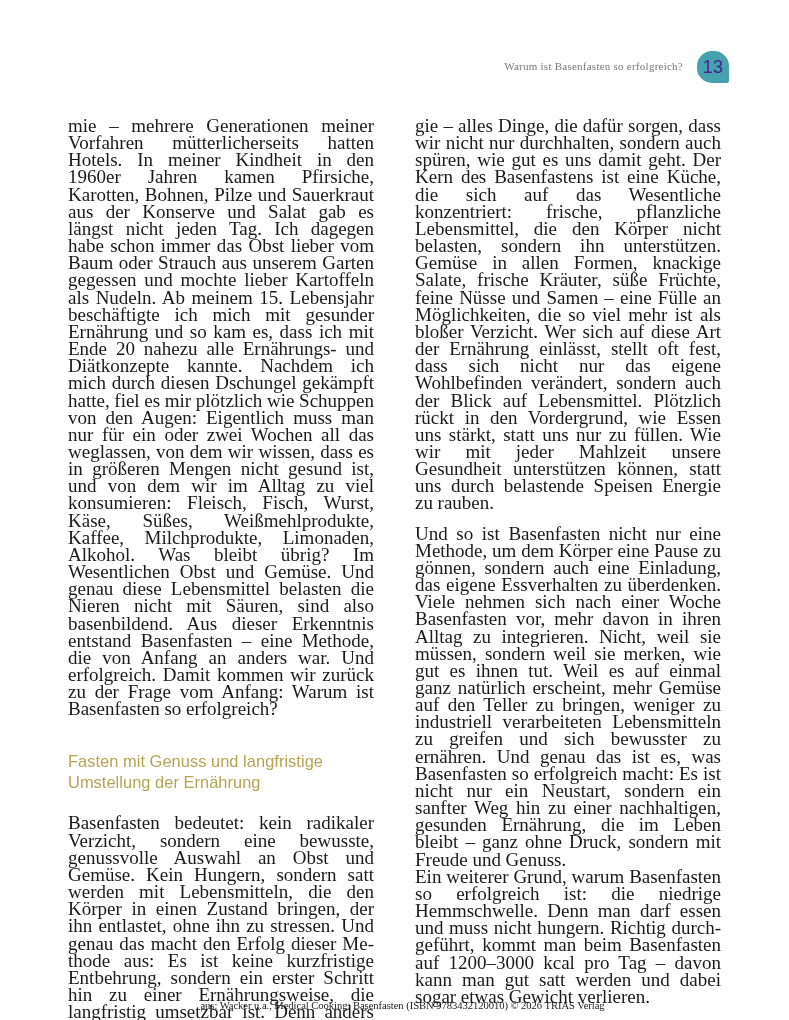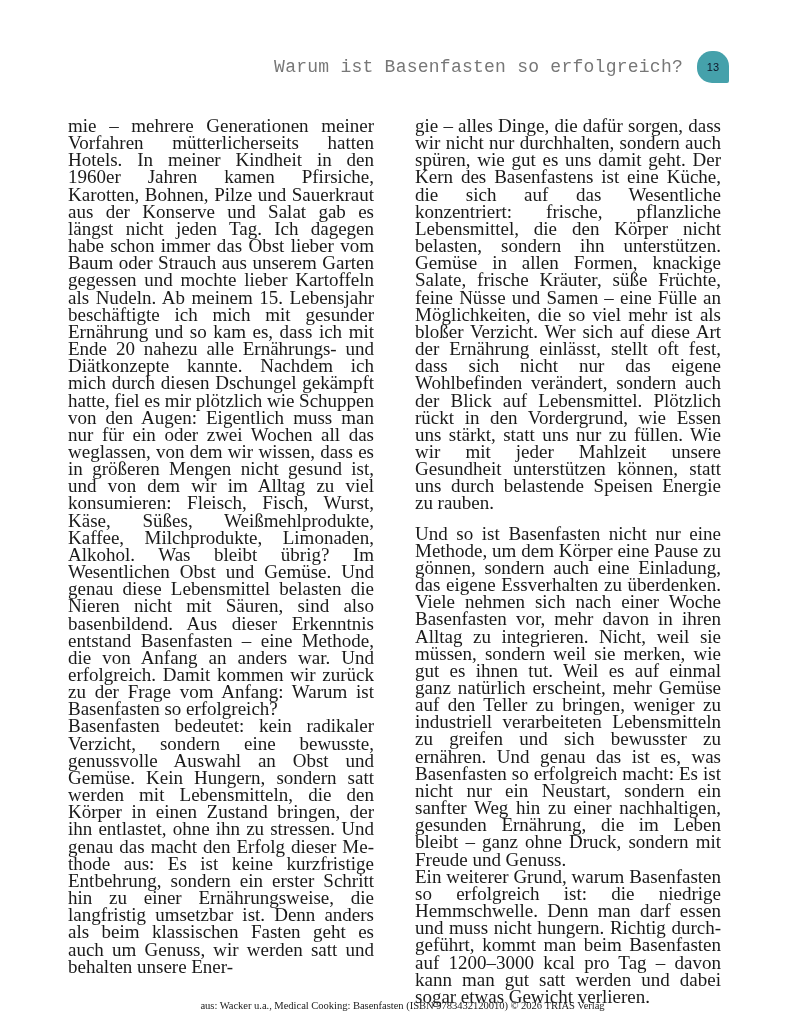--- a/index.html
+++ b/index.html
@@ -27,42 +27,42 @@
     top: 49px;
     left: 60px;
     right: 60px;
     height: 36px;
     display: flex;
     align-items: center;
     justify-content: flex-end;
     gap: 14px;
   }
   .running-head-title {
-    font-family: Liberation Mono, monospace;
-    font-size: 18px;
+    font-family: Liberation Serif, serif;
+    font-size: 11px;
     letter-spacing: 0.25px;
     color: #777777;
     white-space: nowrap;
     line-height: 1;
     padding-bottom: 1px;
   }
   .page-badge {
     width: 32px;
     height: 32px;
     background: #45a1ab;
     border-radius: 15px 15px 2px 15px;
     display: flex;
     align-items: center;
     justify-content: center;
     flex: 0 0 auto;
   }
   .page-badge-number {
     font-family: "Liberation Sans", sans-serif;
-    font-size: 11px;
-    color: #0f172a;
+    font-size: 18px;
+    color: #4c1d95;
     line-height: 1;
     letter-spacing: 0.2px;
   }
 
   
   .columns {
     position: absolute;
     top: 117px;
     left: 68px;
     width: 653px;
@@ -131,20 +131,23 @@
     <span class="page-badge">
       <span class="page-badge-number">13</span>
     </span>
   </div>
 
   <div class="columns">
 
     <div class="col">
       <p class="body tight">mie – mehrere Generationen meiner Vorfahren mütterlicherseits hatten Hotels. In meiner Kindheit in den 1960er Jahren kamen Pfirsiche, Karotten, Bohnen, Pilze und Sauerkraut aus der Konserve und Salat gab es längst nicht jeden Tag. Ich dage­gen habe schon immer das Obst lieber vom Baum oder Strauch aus unserem Garten gegessen und mochte lieber Kartoffeln als Nudeln. Ab meinem 15. Lebensjahr beschäftigte ich mich mit gesun­der Ernährung und so kam es, dass ich mit Ende 20 nahezu alle Ernährungs- und Diätkonzepte kannte. Nachdem ich mich durch diesen Dschun­gel gekämpft hatte, fiel es mir plötzlich wie Schup­pen von den Augen: Eigentlich muss man nur für ein oder zwei Wochen all das weglassen, von dem wir wissen, dass es in größeren Mengen nicht ge­sund ist, und von dem wir im Alltag zu viel konsu­mieren: Fleisch, Fisch, Wurst, Käse, Süßes, Weiß­mehlprodukte, Kaffee, Milchprodukte, Limonaden, Alkohol. Was bleibt übrig? Im Wesentlichen Obst und Gemüse. Und genau diese Lebensmittel belas­ten die Nieren nicht mit Säuren, sind also basen­bildend. Aus dieser Erkenntnis entstand Basenfas­ten – eine Methode, die von Anfang an anders war. Und erfolgreich. Damit kommen wir zurück zu der Frage vom Anfang: Warum ist Basenfasten so er­folgreich?</p>
 
+      <div class="heading-block-1">
+        <h2 class="section-heading">Fasten mit Genuss und langfristige Umstellung der Ernährung</h2>
+      </div>
 
       <p class="body tight">Basenfasten bedeutet: kein radikaler Verzicht, son­dern eine bewusste, genussvolle Auswahl an Obst und Gemüse. Kein Hungern, sondern satt werden mit Lebensmitteln, die den Körper in einen Zu­stand bringen, der ihn entlastet, ohne ihn zu stres­sen. Und genau das macht den Erfolg dieser Me­thode aus: Es ist keine kurzfristige Entbehrung, sondern ein erster Schritt hin zu einer Ernährungs­weise, die langfristig umsetzbar ist. Denn anders als beim klassischen Fasten geht es auch um Ge­nuss, wir werden satt und behalten unsere Ener-</p>
     </div>
 
     <div class="col">
       <p class="body">gie – alles Dinge, die dafür sorgen, dass wir nicht nur durchhalten, sondern auch spüren, wie gut es uns damit geht. Der Kern des Basenfastens ist eine Küche, die sich auf das Wesentliche konzentriert: frische, pflanzliche Lebensmittel, die den Körper nicht belasten, sondern ihn unterstützen. Gemüse in allen Formen, knackige Salate, frische Kräuter, süße Früchte, feine Nüsse und Samen – eine Fülle an Möglichkeiten, die so viel mehr ist als bloßer Verzicht. Wer sich auf diese Art der Ernährung ein­lässt, stellt oft fest, dass sich nicht nur das eigene Wohlbefinden verändert, sondern auch der Blick auf Lebensmittel. Plötzlich rückt in den Vorder­grund, wie Essen uns stärkt, statt uns nur zu fül­len. Wie wir mit jeder Mahlzeit unsere Gesundheit unterstützen können, statt uns durch belastende Speisen Energie zu rauben.</p>
 
       <p class="body tight">Und so ist Basenfasten nicht nur eine Methode, um dem Körper eine Pause zu gönnen, sondern auch eine Einladung, das eigene Essverhalten zu über­denken. Viele nehmen sich nach einer Woche Ba­senfasten vor, mehr davon in ihren Alltag zu inte­grieren. Nicht, weil sie müssen, sondern weil sie merken, wie gut es ihnen tut. Weil es auf einmal ganz natürlich erscheint, mehr Gemüse auf den Teller zu bringen, weniger zu industriell verarbei­teten Lebensmitteln zu greifen und sich bewusster zu ernähren. Und genau das ist es, was Basenfasten so erfolgreich macht: Es ist nicht nur ein Neustart, sondern ein sanfter Weg hin zu einer nachhaltigen, gesunden Ernährung, die im Leben bleibt – ganz ohne Druck, sondern mit Freude und Genuss.</p>
 
 

